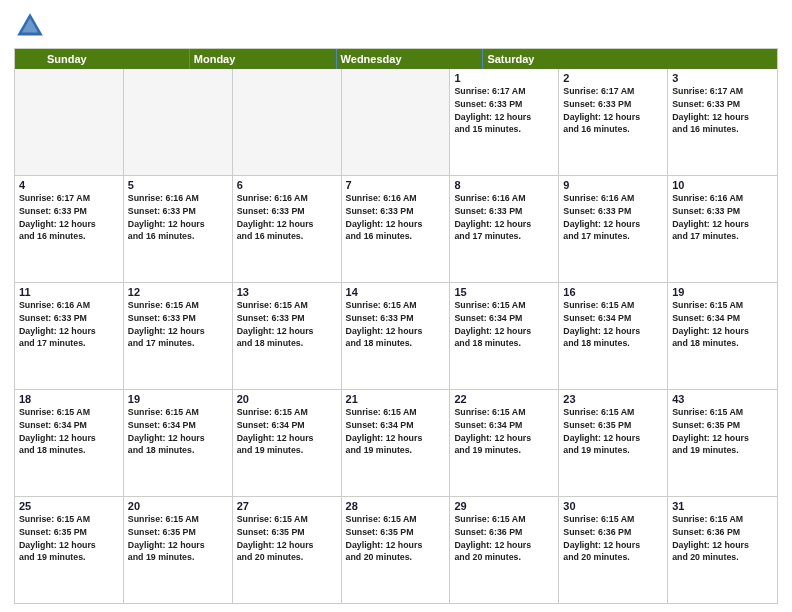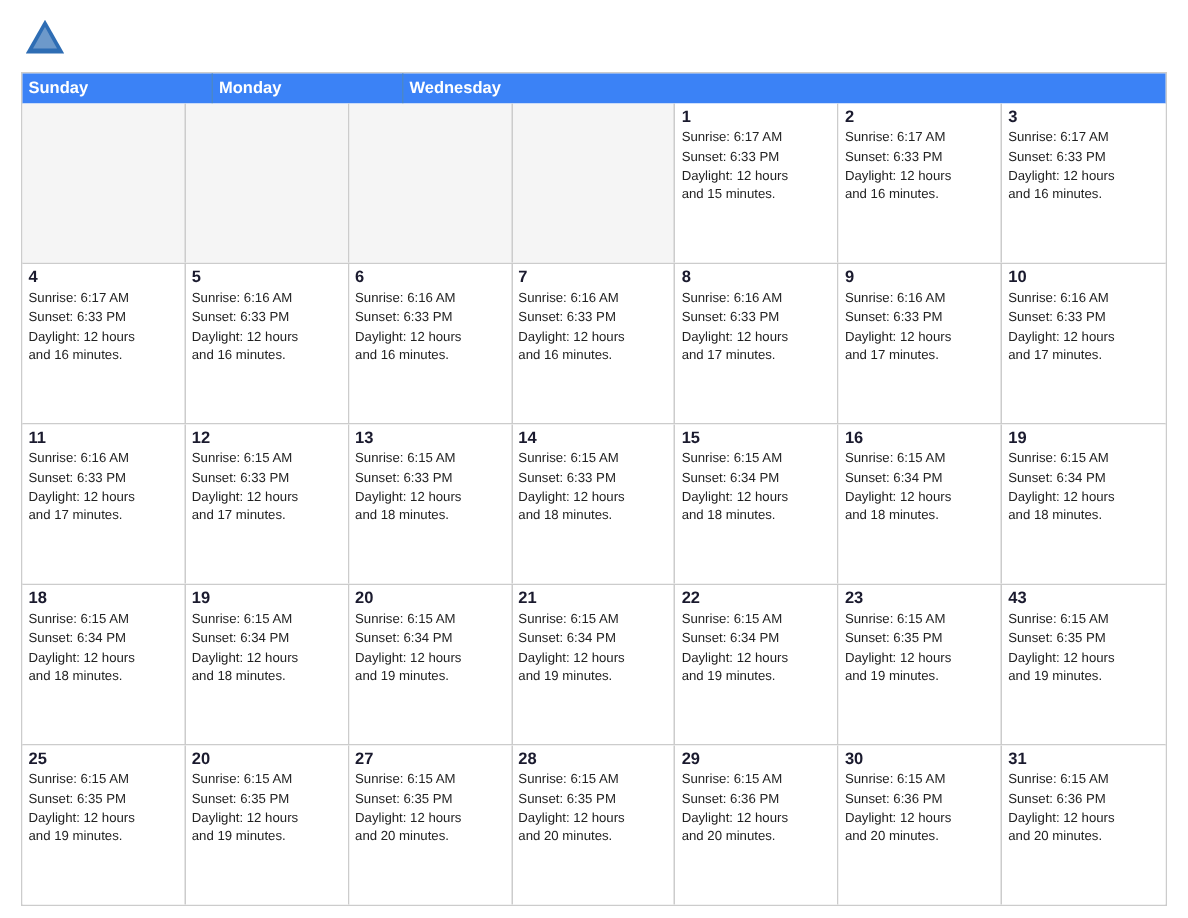--- a/index.html
+++ b/index.html
@@ -61,22 +61,23 @@
       color: #333;
     }
     .calendar {
       flex: 1;
       display: flex;
       flex-direction: column;
       border: 1px solid #ccc;
     }
     .cal-header {
       display: grid;
-      grid-template-columns: repeat(6, 1fr);
-      background: #3b82f6;
+      grid-template-columns: repeat(5, 1fr);
+      background: #4d7c0f;
+      padding-left: 28px;
     }
     .cal-header-cell {
       color: #fff;
       font-size: 11px;
       font-weight: bold;
       padding: 4px 4px;
       text-align: left;
       border-right: 1px solid #4a87c9;
     }
     .cal-header-cell:last-child { border-right: none; }
@@ -106,20 +107,21 @@
     .day-num {
       font-size: 11px;
       font-weight: bold;
       color: #1a1a2e;
       margin-bottom: 1px;
     }
     .cell-text {
       font-size: 8.8px;
       line-height: 1.45;
       color: #222;
+      font-weight: bold;
     }
   </style>
 </head>
 <body>
 
 <div class="page">
   <div class="header">
     <div class="logo">
       <svg class="logo-icon" viewBox="0 0 40 40">
         <polygon points="20,4 36,32 4,32" fill="#2e6db4"></polygon>
@@ -134,20 +136,21 @@
       <div class="month-title"></div>
       <div class="subtitle"></div>
     </div>
   </div>
 
   <div class="calendar">
     <div class="cal-header">
     <div class="cal-header-cell">Sunday</div>
         <div class="cal-header-cell">Monday</div>
         <div class="cal-header-cell">Wednesday</div>
+        <div class="cal-header-cell">Saturday</div>
       </div>
     <div class="cal-body">
     <div class="cal-row">
           <div class="cal-cell empty"></div>
           <div class="cal-cell empty"></div>
           <div class="cal-cell empty"></div>
           <div class="cal-cell empty"></div>
           <div class="cal-cell">
             <div class="day-num">1</div>
             <div class="cell-text" style="white-space: pre-line;">Sunrise: 6:17 AM

